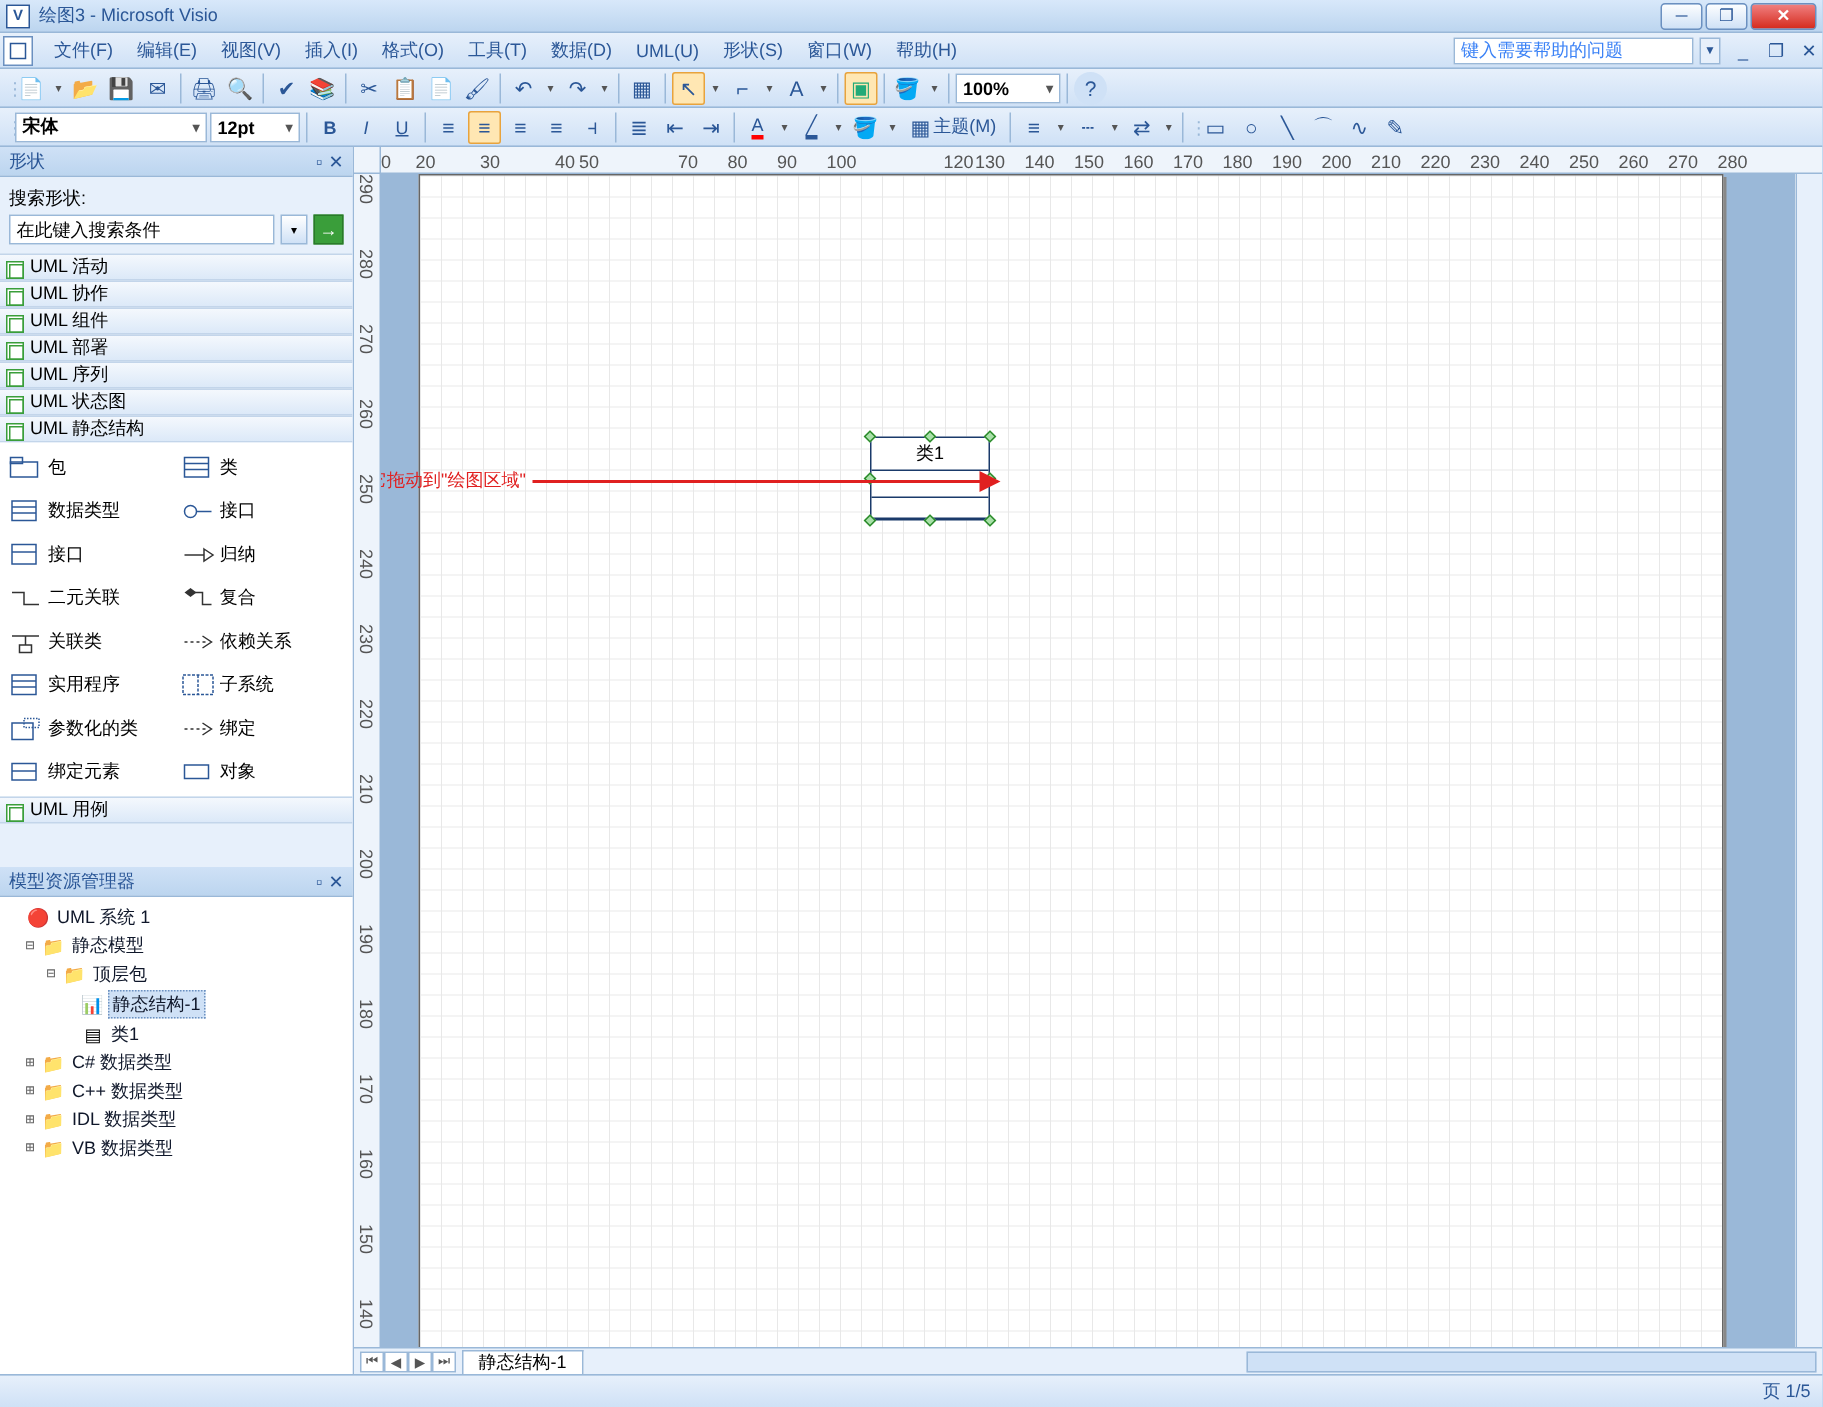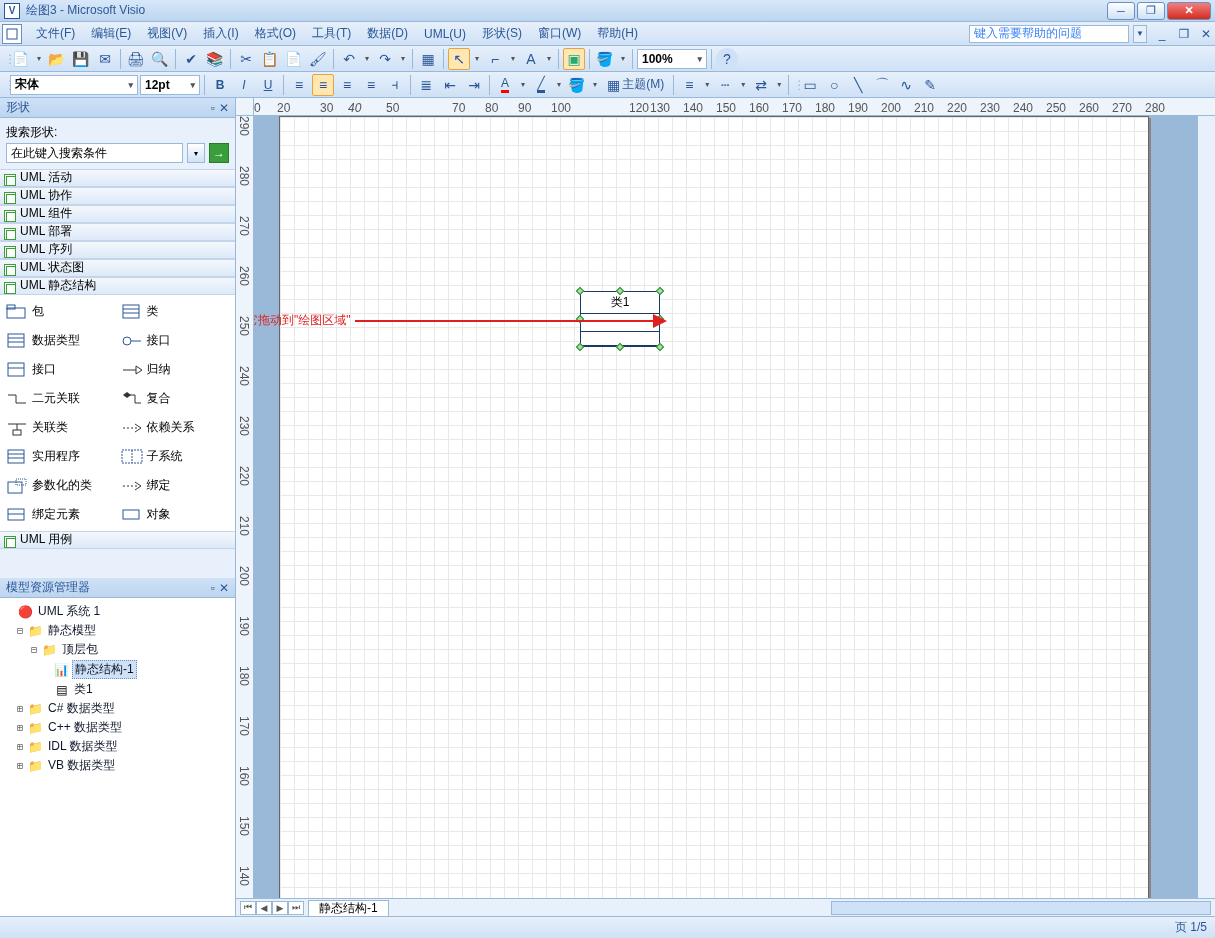--- a/index.html
+++ b/index.html
@@ -508,21 +508,21 @@
       </div>
     </div>
   </div>
 
   <div class="canvaswrap">
     <div class="ruler-corner"></div>
     <div class="ruler-h" id="rulerH">
         <span style="position: absolute; left: 0px; top: 3px;">0</span>
         <span style="position: absolute; left: 23px; top: 3px;">20</span>
         <span style="position: absolute; left: 66px; top: 3px;">30</span>
-        <span style="position: absolute; left: 94px; top: 3px; font-style: italic;">40</span>
+        <span style="position: absolute; left: 116px; top: 3px;">40</span>
         <span style="position: absolute; left: 132px; top: 3px;">50</span>
         <span style="position: absolute; left: 165px; top: 17px; font-weight: bold;">60</span>
         <span style="position: absolute; left: 198px; top: 3px;">70</span>
         <span style="position: absolute; left: 231px; top: 3px;">80</span>
         <span style="position: absolute; left: 264px; top: 3px;">90</span>
         <span style="position: absolute; left: 297px; top: 3px;">100</span>
         <span style="position: absolute; left: 330px; top: 17px; text-align: center;">110</span>
         <span style="position: absolute; left: 363px; top: 3px; margin-left: 12px;">120</span>
         <span style="position: absolute; left: 396px; top: 3px;">130</span>
         <span style="position: absolute; left: 429px; top: 3px;">140</span>

